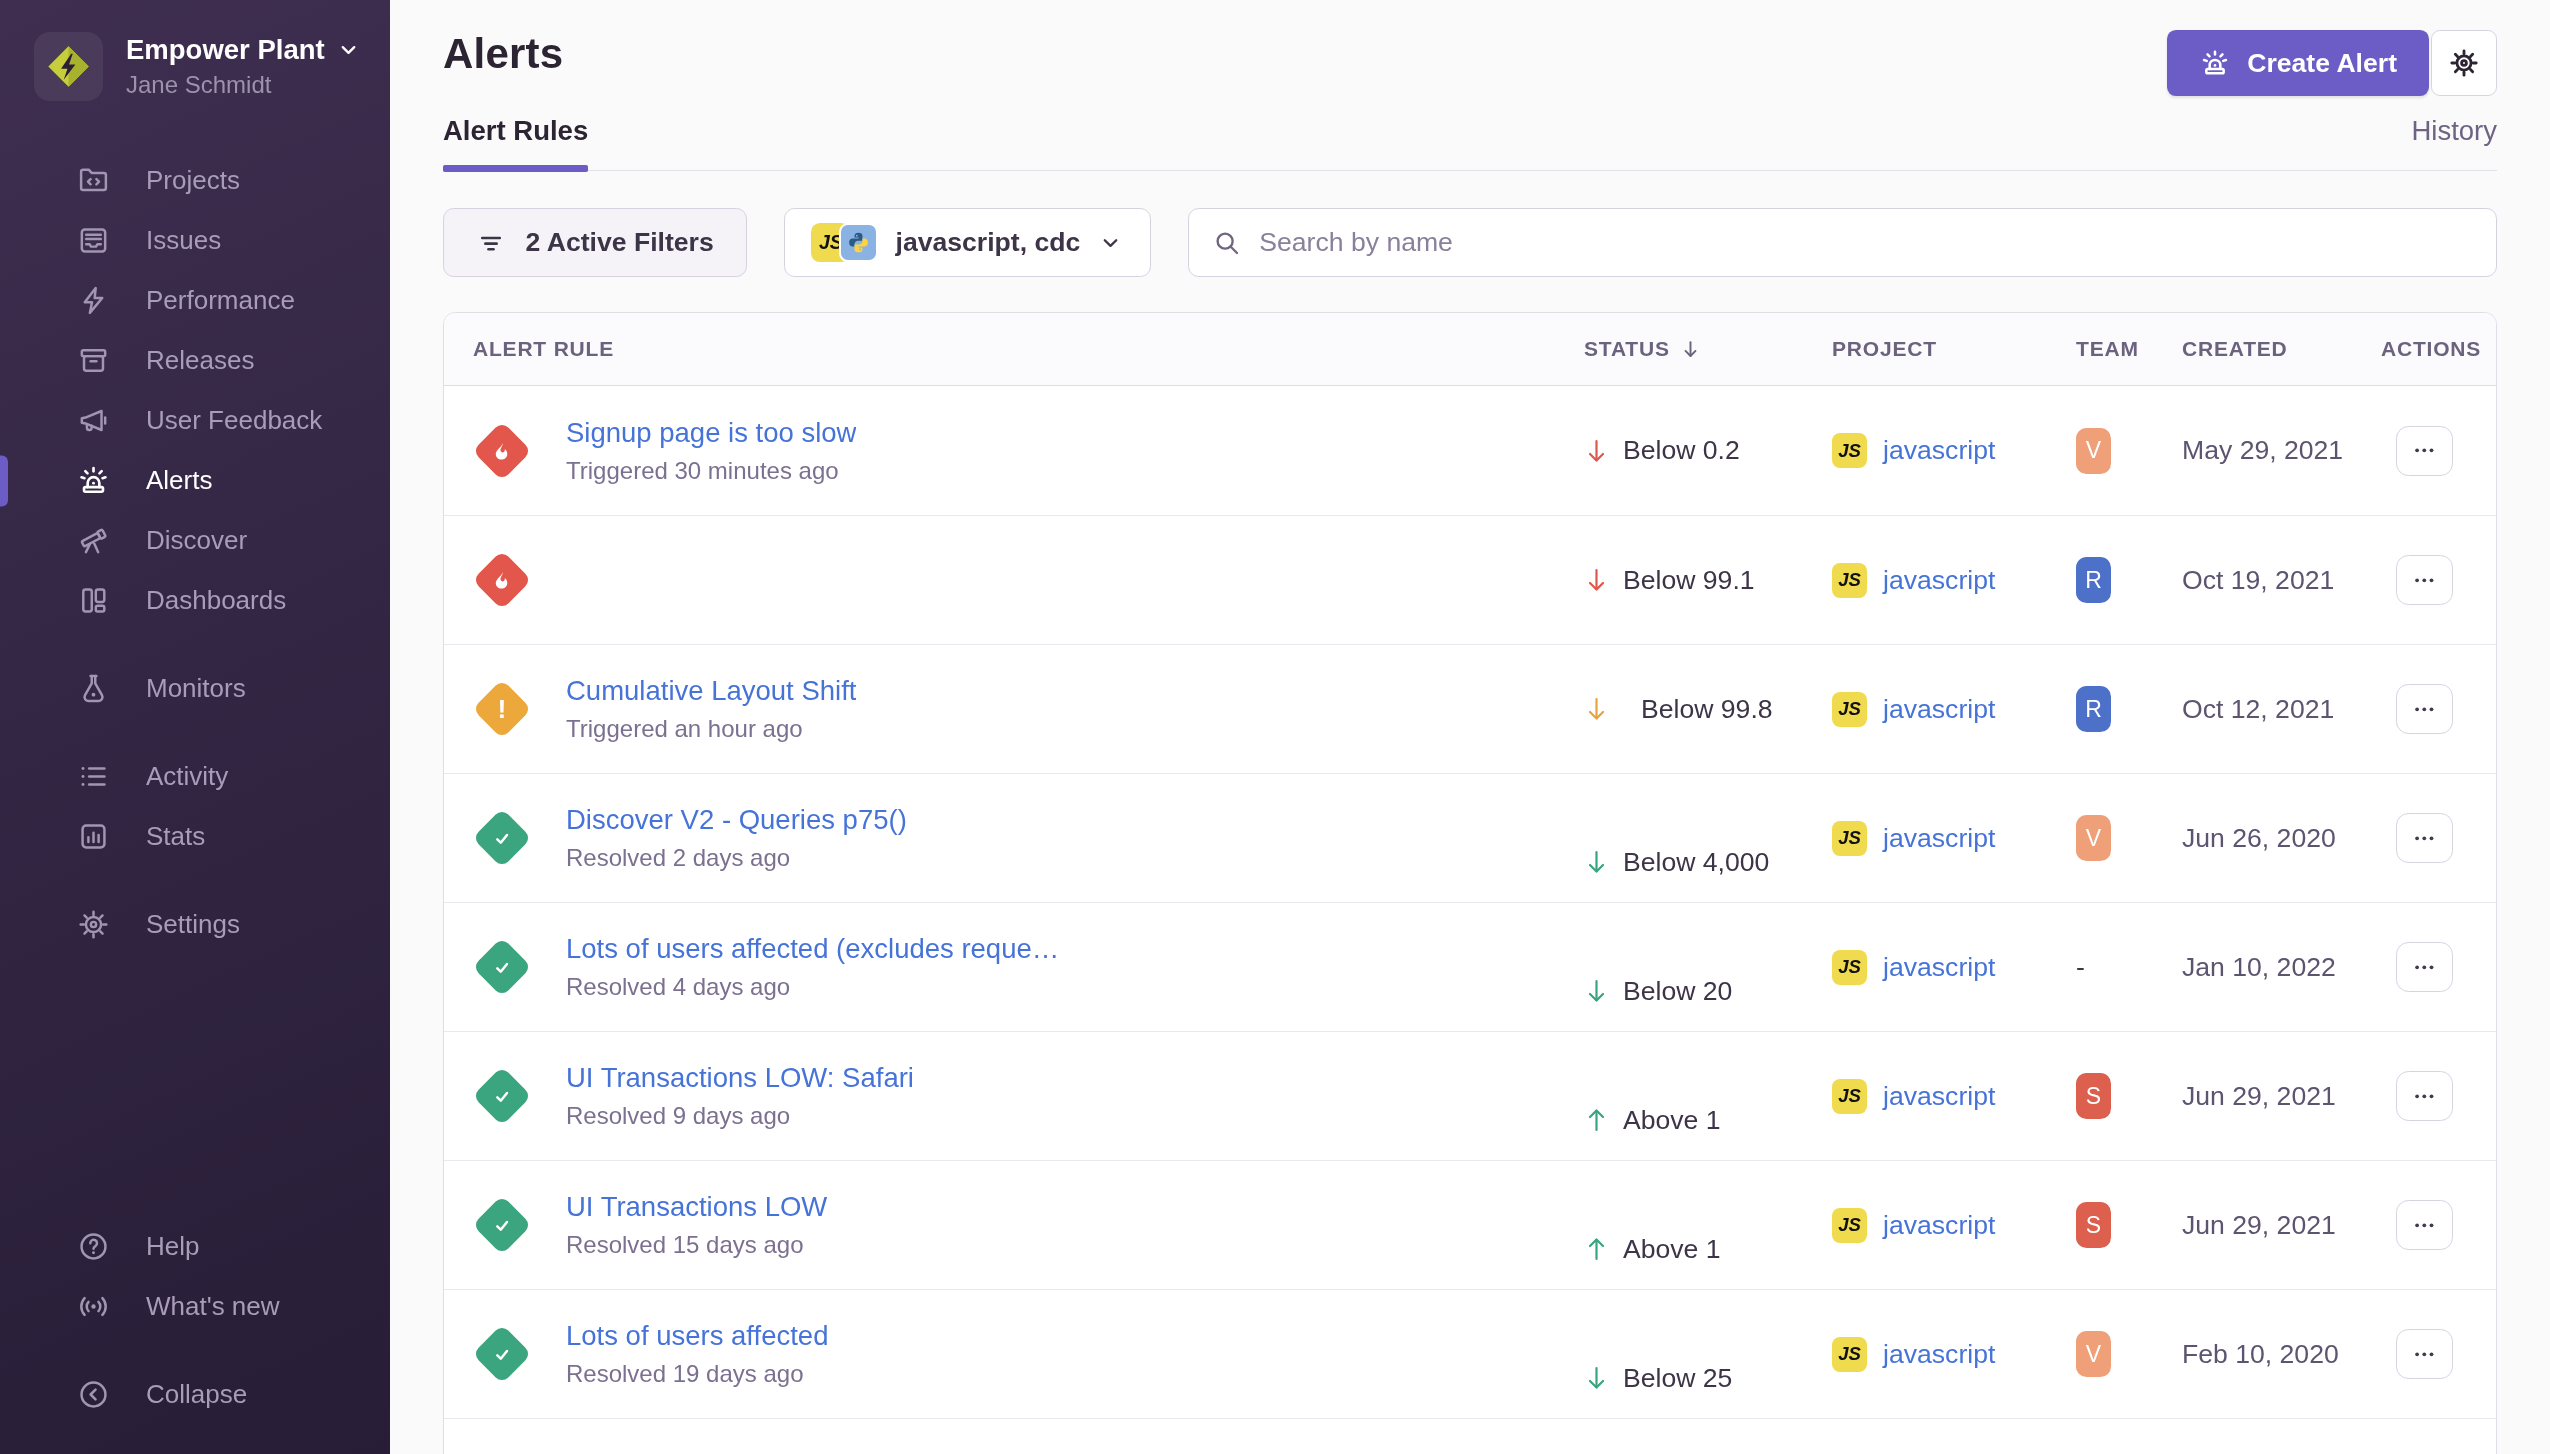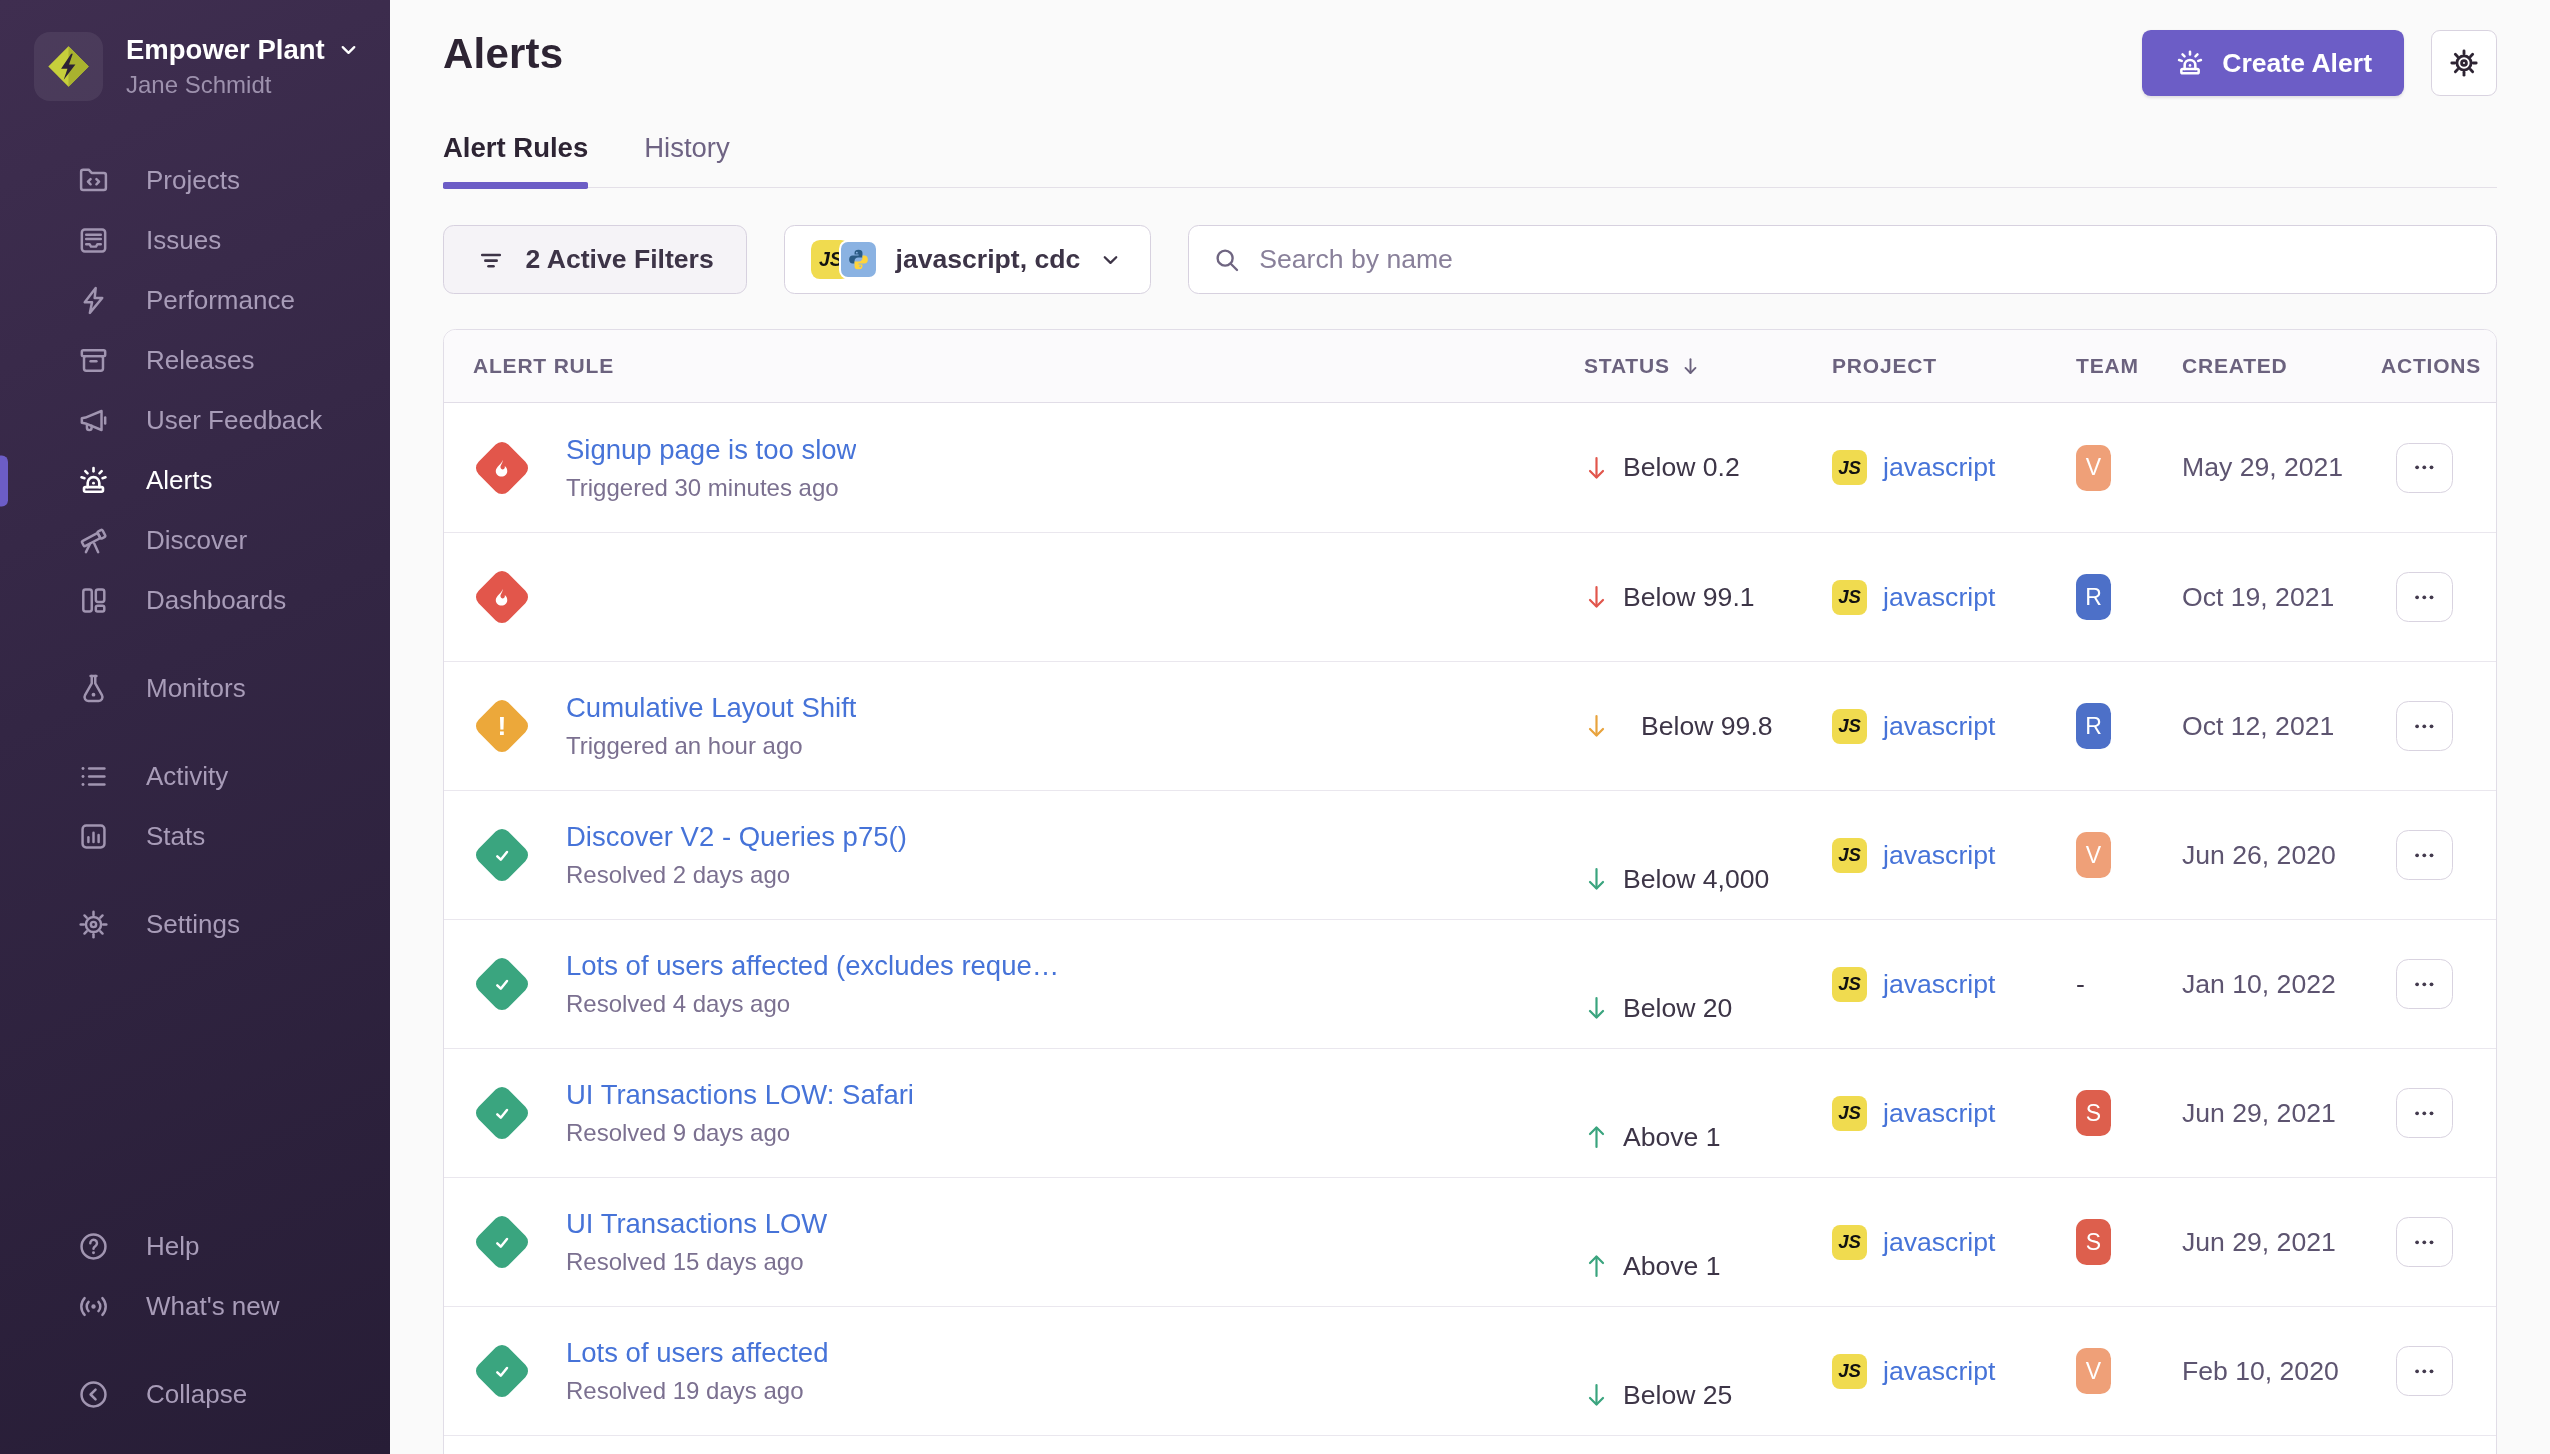--- a/index.html
+++ b/index.html
@@ -27,28 +27,28 @@
   .nav-item.active::before { content:""; position:absolute; left:0; top:50%; transform:translateY(-50%);
     width:8px; height:51px; background:#6c5dc6; border-radius:0 6.2px 6.2px 0; }
   .nav-gap { height:28px; }
   .sidebar-footer { margin-top:auto; display:flex; flex-direction:column; }
   svg { display:block; }
 
   
   .main { flex:1; min-width:0; background:#fafafa; padding:0 53px; }
   .topbar { display:flex; align-items:flex-start; justify-content:space-between; padding-top:30px; }
   .page-title { font-size:42px; font-weight:700; color:#2d2433; letter-spacing:0.2px; }
-  .topbar-actions { display:flex; gap:27px; }
+  .topbar-actions { display:flex; gap:2px; }
   .btn-create { height:66px; padding:0 32px; background:#6c5dc6; color:#fff; border:none; border-radius:8.9px;
     font-size:26.6px; font-weight:600; display:flex; align-items:center; gap:16px; cursor:pointer;
     font-family:inherit; box-shadow:0 1.8px 2.7px rgba(45,36,51,0.12); }
   .btn-gear { width:66px; height:66px; background:#fff; border:1.8px solid #d9d3e0; border-radius:8.9px;
     display:flex; align-items:center; justify-content:center; cursor:pointer; color:#2d2433; }
 
-  .tabs { margin-top:36px; display:flex; gap:56px; border-bottom:1.8px solid #e4e0e8; }
+  .tabs { margin-top:19px; display:flex; gap:37px; border-bottom:1.8px solid #e4e0e8;justify-content:space-between; }
   .tab { position:relative; font-size:27.5px; padding-bottom:23px; cursor:pointer; color:#6e6383; }
   .tab.active { color:#2d2433; font-weight:600; }
   .tab.active::after { content:""; position:absolute; left:0; right:0; bottom:-1.8px; height:7px; background:#6c5dc6; border-radius:1.8px; }
 
   .filter-row { margin-top:37px; display:flex; gap:37px; }
   .btn-filters { height:69px; padding:0 32px; background:#f5f3f7; border:1.8px solid #d7d1df; border-radius:10.6px;
     display:flex; align-items:center; gap:19.5px; font-size:26.6px; font-weight:600; color:#3d3447; cursor:pointer; font-family:inherit; }
   .btn-project { height:69px; padding:0 26.6px; background:#fff; border:1.8px solid #d7d1df; border-radius:10.6px;
     display:flex; align-items:center; gap:17.7px; font-size:26.6px; font-weight:600; color:#3d3447; cursor:pointer; font-family:inherit; }
   .badge-stack { display:flex; align-items:center; }

